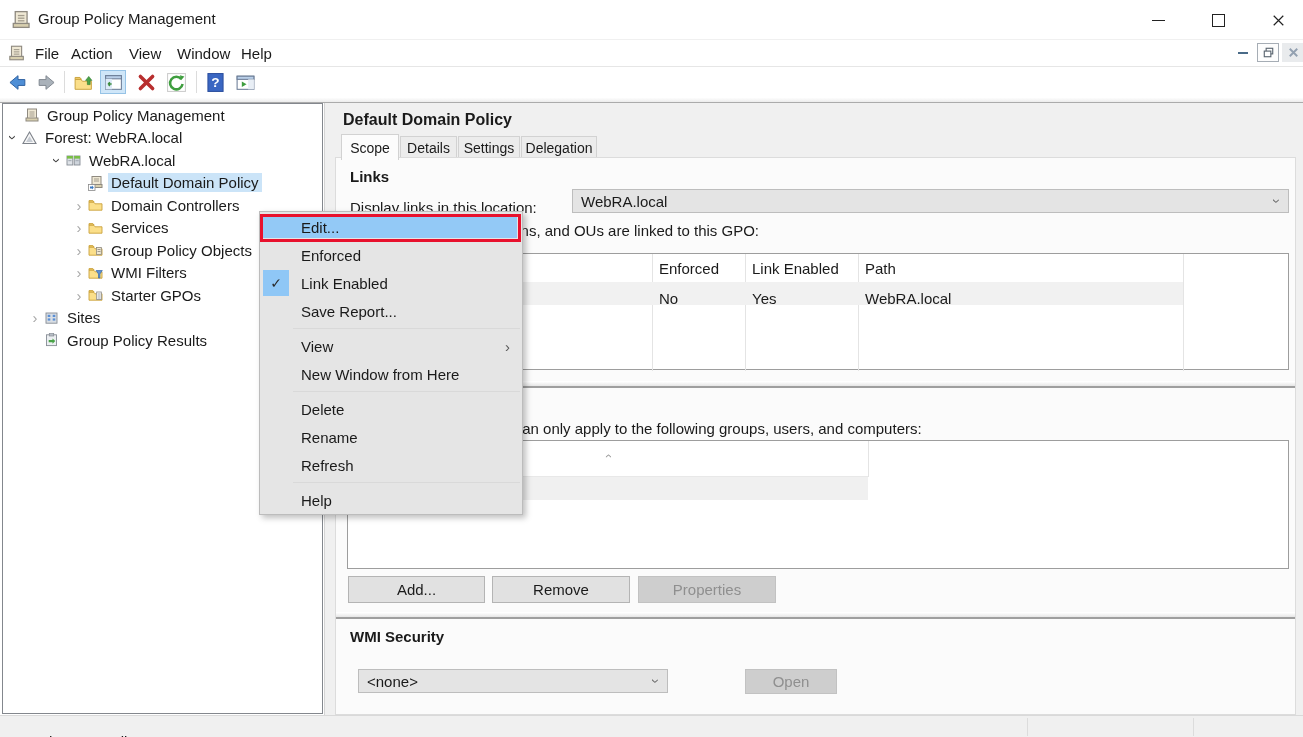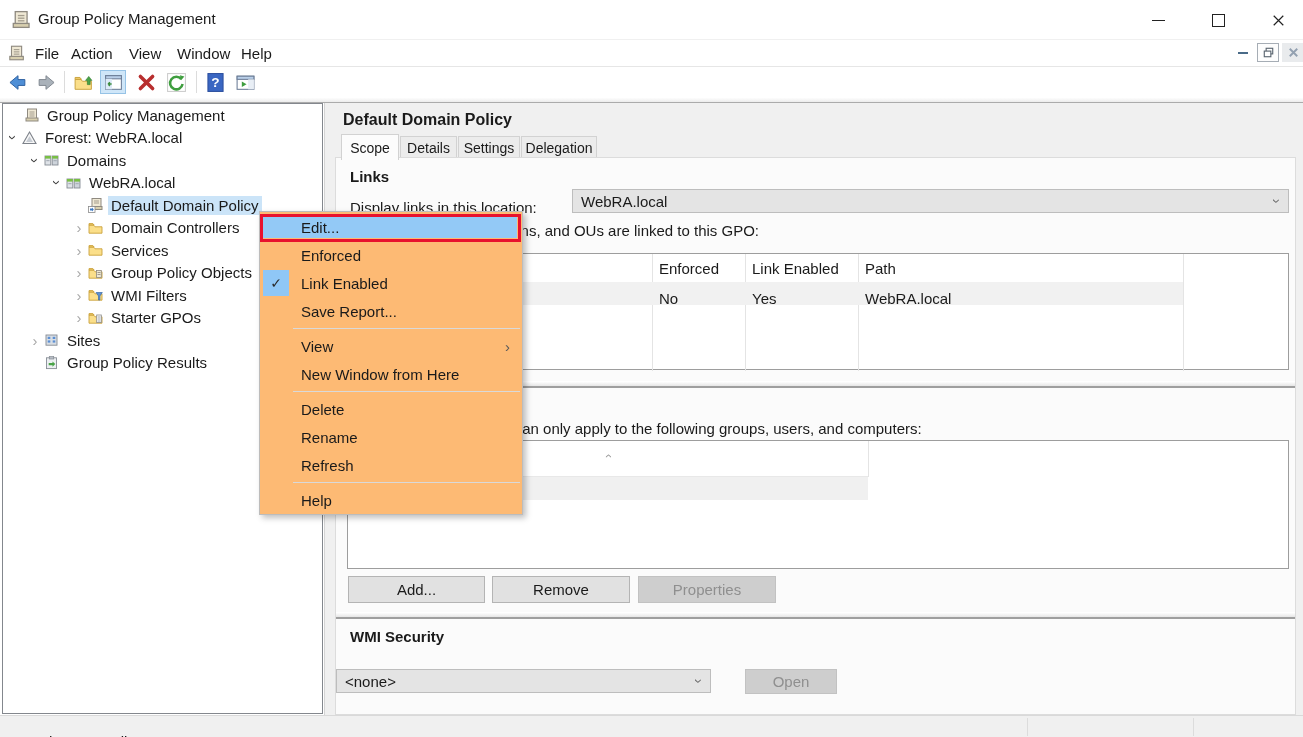--- a/index.html
+++ b/index.html
@@ -66,21 +66,21 @@
   .groove2 { position:absolute; left:0; width:959px; height:7px; background:linear-gradient(#fdfdfd,#e6e6e6); border-top:1px solid #fff; border-bottom:2px solid #9f9f9f; }
 
   .sort-arrow { position:absolute; color:#9a9a9a; font-size:12px; transform:rotate(-90deg); }
 
   
   .statusbar { position:absolute; left:0; top:715px; width:1303px; height:22px; background:#f0f0f0; border-top:1px solid #d9d9d9; }
   .statusbar .stext { position:absolute; left:4px; top:17px;text-align:right; }
   .ssep { position:absolute; top:2px; width:1px; height:18px; background:#dcdcdc; }
 
   
-  .ctxmenu { position:absolute; left:259px; top:211px; width:264px; height:304px; background:#fdba74; border:1px solid #bcbcbc; box-shadow:3px 3px 6px rgba(0,0,0,0.25); z-index:10; padding-top:1px; }
+  .ctxmenu { position:absolute; left:259px; top:211px; width:264px; height:304px; background:#e5e5e5; border:1px solid #bcbcbc; box-shadow:3px 3px 6px rgba(0,0,0,0.25); z-index:10; padding-top:1px; }
   .cm-item { position:relative; height:28px; display:flex; align-items:center; }
   .cm-label { position:absolute; left:41px; }
   .cm-sep { height:1px; background:#d9d9d9; margin:3px 2px 3px 33px; }
   .annot { position:absolute; left:0; top:1px; width:261px; height:28px; border:3px solid #e8112d; z-index:12; pointer-events:none; }
   .cm-check { position:absolute; left:3px; top:1px; width:26px; height:26px; background:#8fc7f6; display:flex; align-items:center; justify-content:center; font-size:14px; color:#2a2a2a; }
   .cm-sub { position:absolute; right:12px; color:#5a5a5a; }
 </style>
 </head>
 <body>
 
@@ -305,27 +305,20 @@
           <use href="#sym-scroll"></use>
         </svg></span>
       <span class="tlabel">Group Policy Management</span>
     </div>
     <div class="tree-item" style="padding-left: 4px;">
       <span class="chev expanded">›</span>
       <span class="ticon"><svg width="17" height="16">
           <use href="#sym-forest"></use>
         </svg></span>
       <span class="tlabel">Forest: WebRA.local</span>
-    </div>
-    <div class="tree-item" style="padding-left: 26px;">
-      <span class="chev expanded">›</span>
-      <span class="ticon"><svg width="17" height="16">
-          <use href="#sym-domains"></use>
-        </svg></span>
-      <span class="tlabel">Domains</span>
     </div>
     <div class="tree-item" style="padding-left: 48px;">
       <span class="chev expanded">›</span>
       <span class="ticon"><svg width="17" height="16">
           <use href="#sym-domains"></use>
         </svg></span>
       <span class="tlabel">WebRA.local</span>
     </div>
     <div class="tree-item selected" style="padding-left: 70px;">
       <span class="chev none">›</span>
@@ -457,21 +450,21 @@
     <div class="btn" style="left:156px;top:418px;width:138px">
         <span>Remove</span>
       </div>
     <div class="btn disabled" style="left:302px;top:418px;width:138px">
         <span>Properties</span>
       </div>
 
     <div class="groove2" style="top:454px"></div>
 
     <div class="sect-title" style="left:14px;top:470px">WMI Security</div>
-    <div class="dd" style="left:0;top:511px;width:375px">
+    <div class="dd" style="left:22px;top:511px;width:310px">
       <span>&lt;none&gt;</span>
       <span class="ddchev">›</span>
     </div>
     <div class="btn disabled" style="left:409px;top:511px;width:92px;height:25px">
         <span>Open</span>
       </div>
   </div>
 </div>
 
 <div class="ctxmenu" id="ctxmenu">

